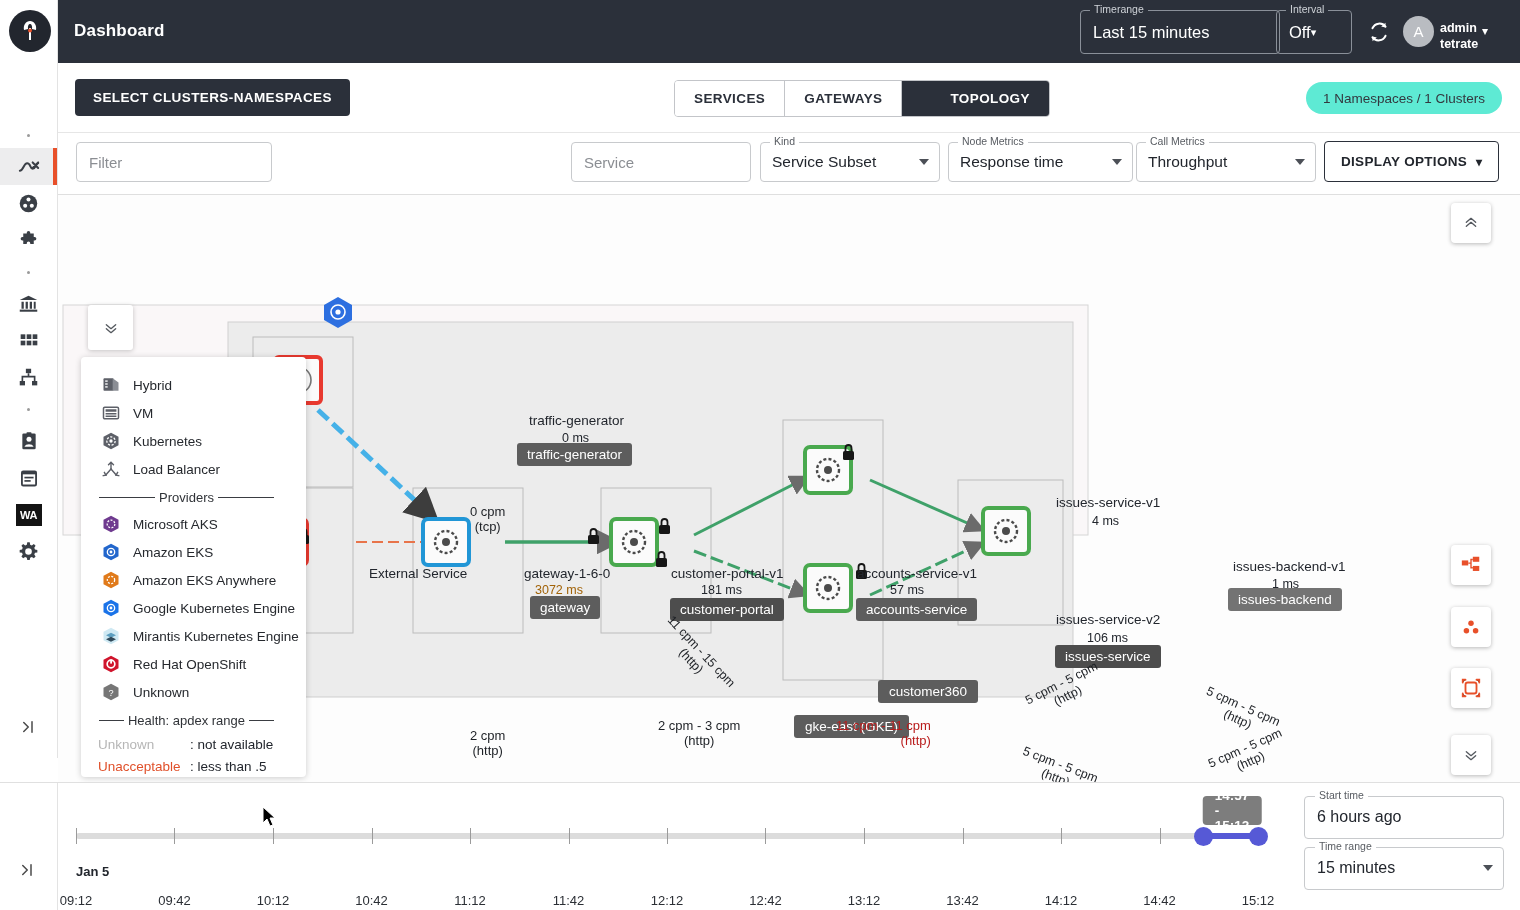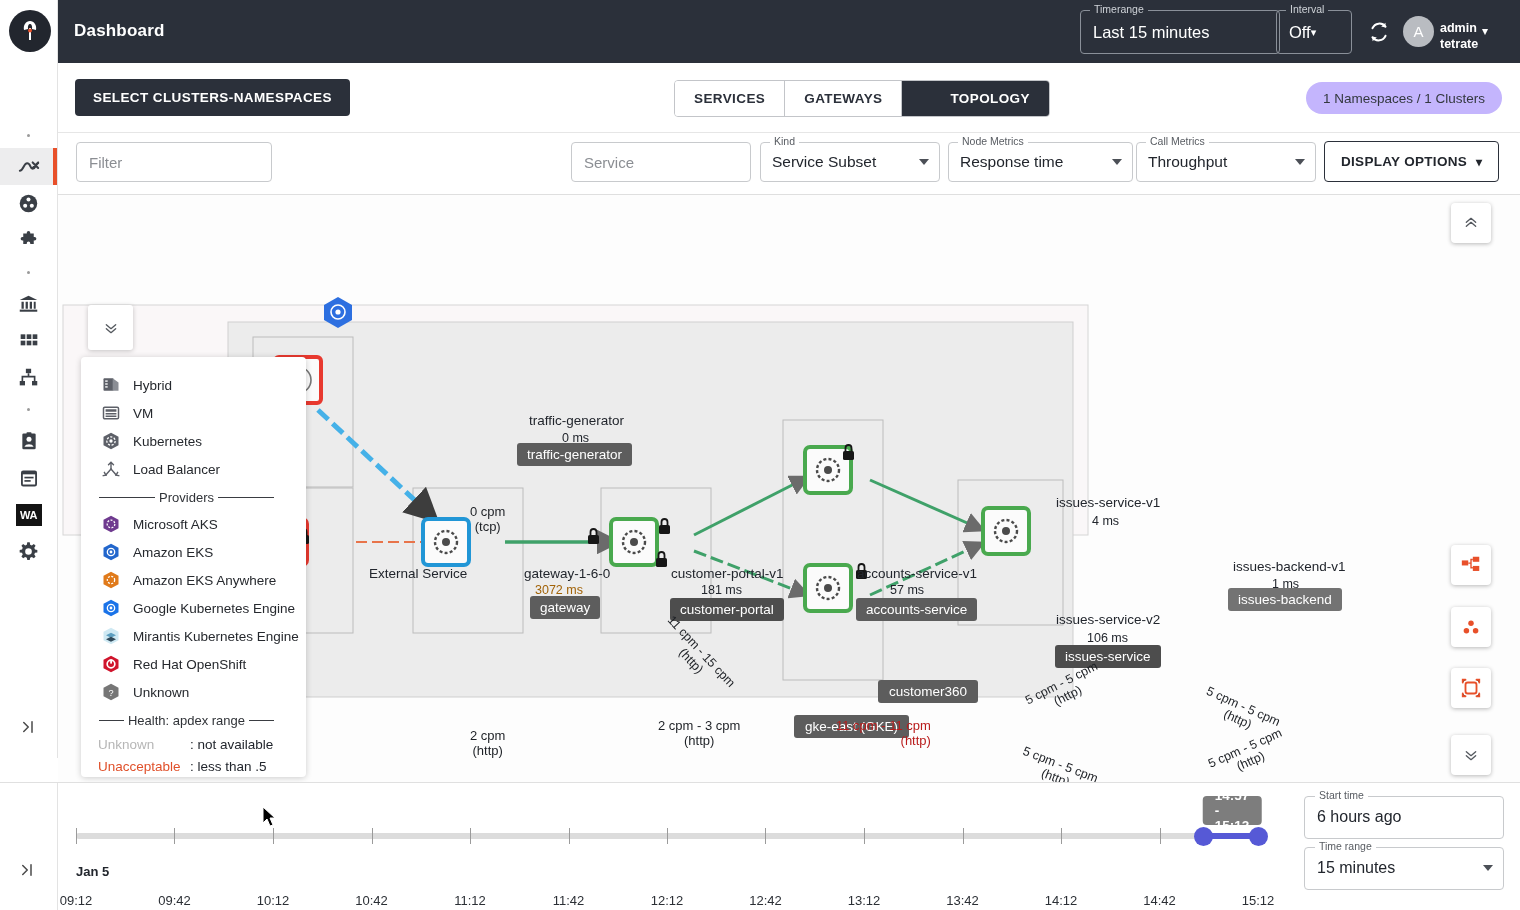--- a/index.html
+++ b/index.html
@@ -95,21 +95,21 @@
   }
   .tab {
     padding: 0 19px; display: flex; align-items: center; font-size: 13.5px;
     font-weight: bold; letter-spacing: .4px; color: #2b303a; cursor: pointer;
     border-right: 1px solid #c3c5c9; background: #fff;
   }
   .tab:last-child { border-right: none; padding-left: 48px; }
   .tab.active { background: #2b303a; color: #fff; }
   .ns-badge {
     position: absolute; right: 18px; top: 19px; height: 32px; padding: 0 17px;
-    background: #c4b5fd; border-radius: 16px; color: #33383f; font-size: 13.5px;
+    background: #5eead4; border-radius: 16px; color: #33383f; font-size: 13.5px;
     display: flex; align-items: center; cursor: pointer;
   }
 
   
   .filterbar {
     position: absolute; left: 58px; top: 133px; right: 0; height: 62px;
     background: #fff; border-bottom: 1px solid #dfdfdf;
   }
   .inp {
     position: absolute; top: 9px; height: 40px; border: 1px solid #c8cacd;

